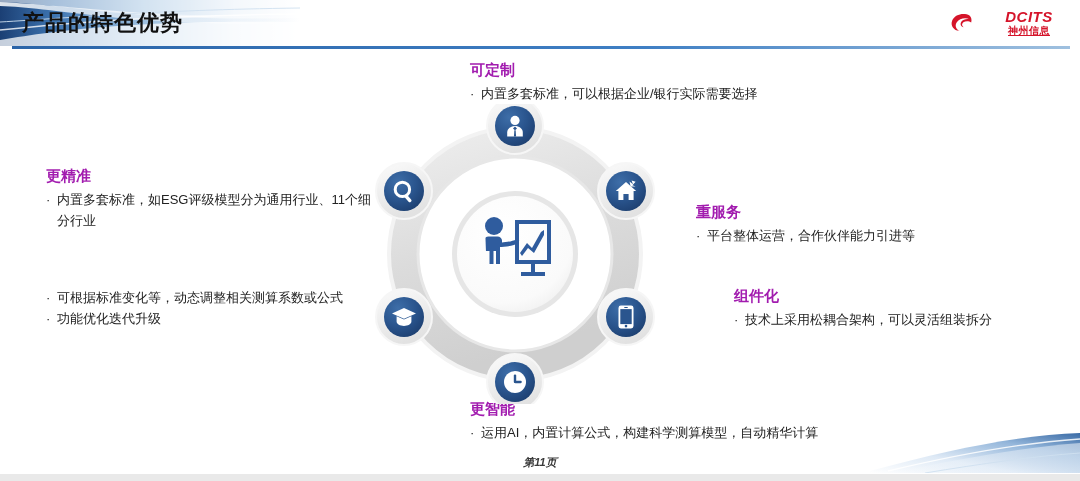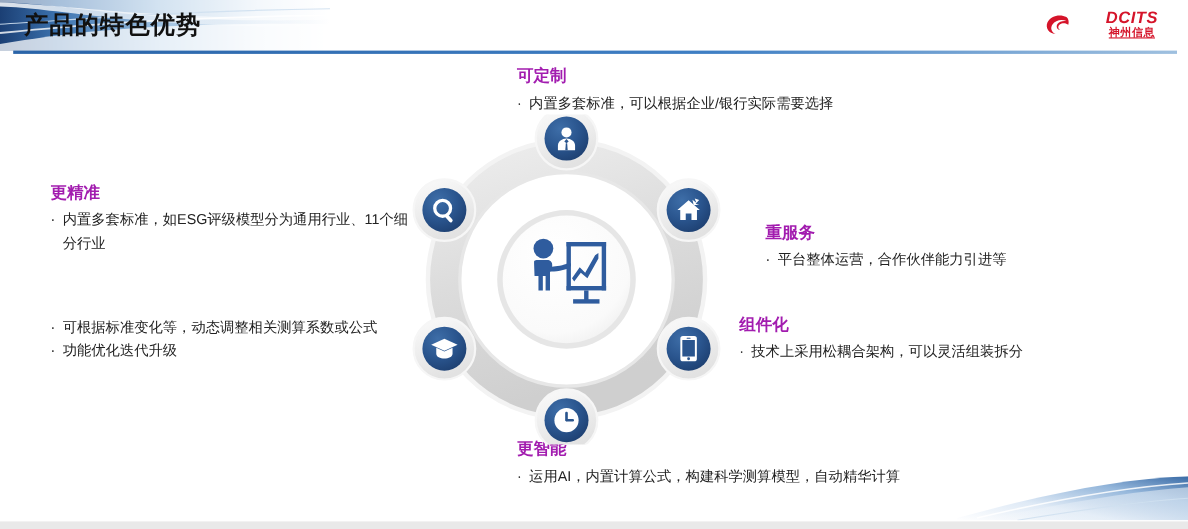--- a/index.html
+++ b/index.html
@@ -154,21 +154,21 @@
     width: 11px;
     text-align: left;
     color: #222222;
   }
   .bullet-text { flex: 1 1 auto; }
 
   .block-top-center { left: 470px; top: 61px; width: 430px; }
   .block-left-upper { left: 46px; top: 167px; width: 330px; }
   .block-left-lower { left: 46px; top: 287px; width: 330px; }
   .block-right-upper { left: 696px; top: 167px; width: 330px; margin-top: 36px; }
-  .block-right-lower { left: 672px; top: 287px; width: 330px; }
+  .block-right-lower { left: 734px; top: 287px; width: 330px; }
   .block-bottom-center { left: 470px; top: 400px; width: 460px; }
 </style>
 </head>
 <body>
 
 <div class="slide">
 
   <div class="header">
 
     <div class="header-swoosh">
@@ -392,15 +392,16 @@
           <stop offset="100%" stop-color="#ffffff" stop-opacity="0.9"></stop>
         </linearGradient>
       </defs>
       <path d="M210,40 L210,0 C150,2 80,16 0,38 L0,40 Z" fill="url(#fswoosh)"></path>
       <path d="M210,40 L210,10 C155,14 90,26 20,40 Z" fill="url(#fswoosh2)" opacity="0.55"></path>
       <path d="M210,6 C150,10 85,22 18,38" stroke="#ffffff" stroke-width="1.4" fill="none" opacity="0.85"></path>
       <path d="M210,20 C165,23 110,31 55,40" stroke="#cfe0f0" stroke-width="1" fill="none" opacity="0.9"></path>
     </svg>
   </div>
 
+  <div class="page-number">第11页</div>
   <div class="footer-band"></div>
 
 </div>
 
 </body></html>

